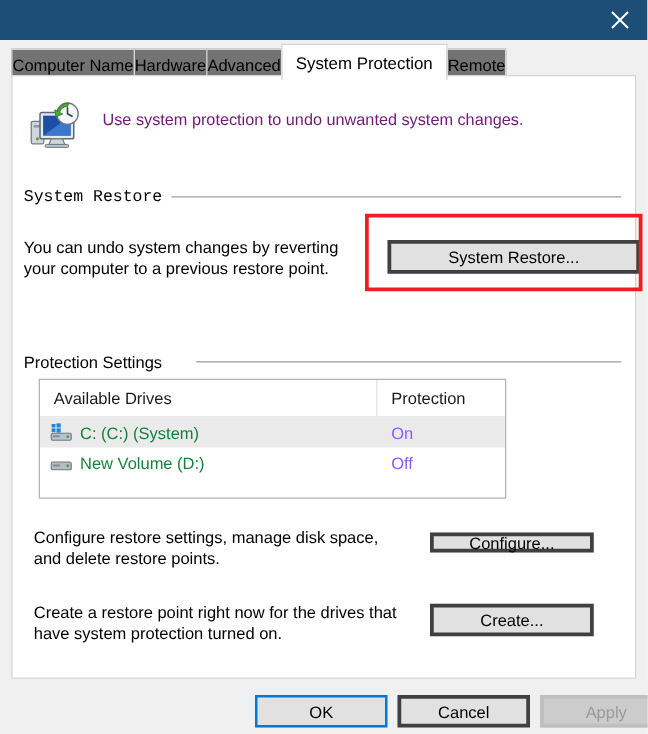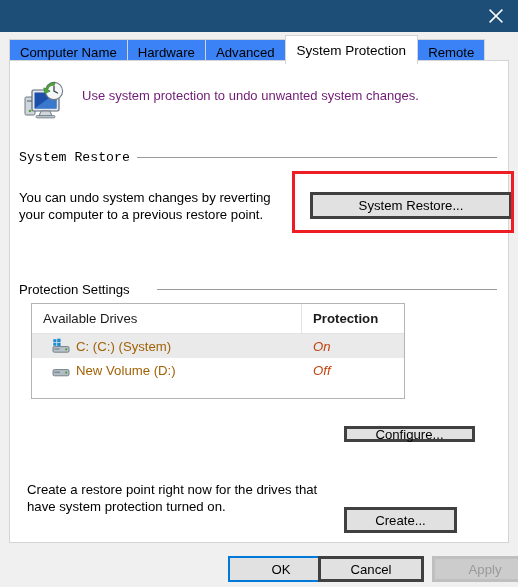--- a/index.html
+++ b/index.html
@@ -44,25 +44,25 @@
     position: absolute; left: 0; top: 32px;
     width: 518px; height: 32px;
     background: #f0f0f0;
     display: flex;
     align-items: flex-end;
     padding-left: 9px;
   }
   .tab {
     position: relative;
     height: 25px;
-    padding: 0 10px;
+    padding: 0 0;
     display: flex; align-items: center;
     font-size: 13.2px;
     color: #000;
-    background: #3b82f6;
+    background: #737373;
     border: 1px solid #d4d4d4;
     border-bottom: none;
     margin-right: -1px;
     white-space: nowrap;
     cursor: default;
   }
   .tab.active {
     background: #ffffff;
     border-color: #d4d4d4;
     height: 29px;
@@ -167,43 +167,42 @@
     border-bottom: 1px solid #e2e2e2;
   }
   .hcell {
     font-size: 13.2px;
     color: #1a1a1a;
     display: flex; align-items: center;
     padding-left: 11px;
     white-space: nowrap;
   }
   .hcell.c1 { width: 270px; border-right: 1px solid #e2e2e2; }
-  .hcell.c2 { flex: 1; font-weight: bold; }
+  .hcell.c2 { flex: 1; }
 
   .drow {
     position: relative;
     height: 24px;
     display: flex;
     align-items: center;
     cursor: default;
   }
   .drow.selected { background: #eaeaea; }
   .dcell1 {
     width: 270px;
     display: flex; align-items: center;
-    padding-left: 20px;
-    font-size: 13.2px; color: #a16207;
+    padding-left: 8px;
+    font-size: 13.2px; color: #15803d;
     white-space: nowrap;
   }
   .dcell2 {
     flex: 1;
     padding-left: 11px;
-    font-size: 13.2px; color: #c2410c;
-    white-space: nowrap;
-    font-style: italic;
+    font-size: 13.2px; color: #8b5cf6;
+    white-space: nowrap;
   }
   .drive-icon { width: 18px; height: 16px; margin-right: 6px; flex: none; }
 
   
   #footer {
     position: absolute;
     left: 0; top: 545px;
     width: 518px; height: 42px;
     background: #f0f0f0;
   }
@@ -302,29 +301,31 @@
             <rect x="1" y="7.6" width="16" height="6.2" rx="1.3" fill="#b3bdc5" stroke="#6d7980" stroke-width=".9"></rect>
             <rect x="2.4" y="9.6" width="5.6" height="1.5" fill="#7f8b93"></rect>
             <circle cx="14.2" cy="10.6" r="1.1" fill="#4f9c36"></circle>
           </svg>
           <span>New Volume (D:)</span>
         </div>
         <div class="dcell2">Off</div>
       </div>
     </div>
 
+    <div class="body-text" style="left:17px; top:360px; width:310px;">Configure restore settings, manage disk space,
+and delete restore points.</div>
     <button class="btn" style="left:334px; top:365px; width:131px; height:16px;">Configure...</button>
 
     <div class="body-text" style="left:17px; top:420px; width:320px;">Create a restore point right now for the drives that
 have system protection turned on.</div>
-    <button class="btn" style="left:334px; top:446px; width:113px; height:26px;">Create...</button>
+    <button class="btn" style="left:334px; top:422px; width:131px; height:26px;">Create...</button>
 
   </div>
 
   <div id="red-highlight" style="left:292px; top:171px; width:222px; height:62px;"></div>
 
   <div id="footer">
-    <button class="btn focus" style="left:204px; top:11px; width:106px; height:26px;margin-left:24px;">OK</button>
+    <button class="btn focus" style="left:204px; top:11px; width:106px; height:26px;">OK</button>
     <button class="btn" style="left:318px; top:11px; width:106px; height:26px;">Cancel</button>
     <button class="btn disabled" style="left:432px; top:11px; width:106px; height:26px;">Apply</button>
   </div>
 
 </div>
 
 </body></html>

